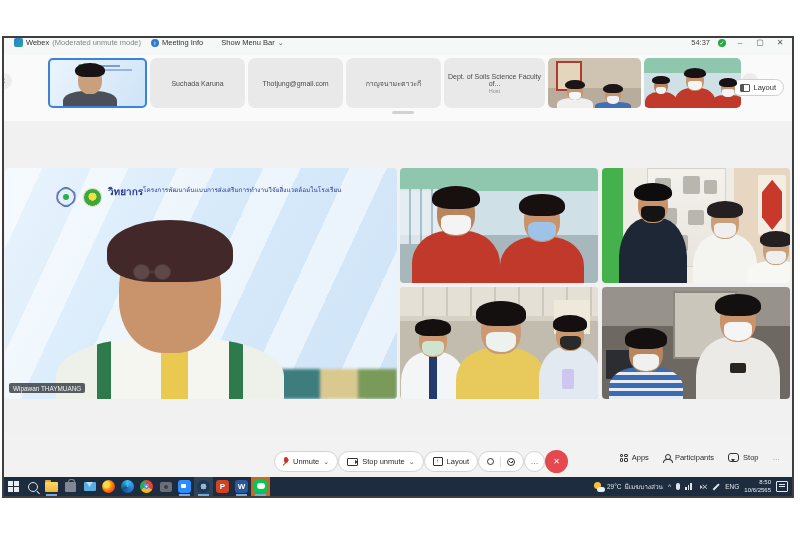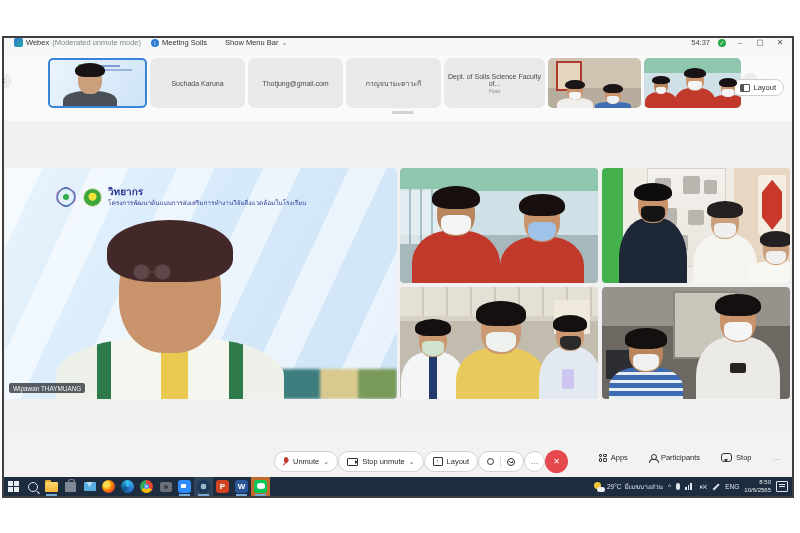--- a/index.html
+++ b/index.html
@@ -36,21 +36,21 @@
   
   .main-video{left:1px;top:47px;width:392px;height:231px;background:linear-gradient(120deg,#e9f4fd 0%,#d7eafa 45%,#cfe4f7 100%);}
   .main-video::before{content:"";position:absolute;inset:0;background:repeating-linear-gradient(115deg,rgba(255,255,255,.55) 0 34px,rgba(255,255,255,0) 34px 78px);}
   .hdr{position:absolute;left:50px;top:18px;display:flex;align-items:flex-start;gap:6px;}
   .atom{width:22px;height:22px;position:relative;}
   .atom i{position:absolute;inset:2px;border:1.5px solid #18a79d;border-radius:50%;transform:rotate(0deg);}
   .atom i.e2{border-color:#d05aa0;transform:rotate(60deg);border-radius:50% 50% 50% 50%/30% 30% 30% 30%;}
   .atom i.e3{border-color:#3f6fc2;transform:rotate(120deg);border-radius:50% 50% 50% 50%/30% 30% 30% 30%;}
   .atom b{position:absolute;left:8px;top:8px;width:6px;height:6px;border-radius:50%;background:#2fae4e;}
   .glogo{width:17px;height:17px;border-radius:50%;background:radial-gradient(circle at 50% 45%,#f4e23a 0 30%,#3da63c 34% 72%,#e9f2d8 74%);border:1px solid #cfe0b0;margin-top:2px;}
-  .htxt{display:flex;flex-direction:column;line-height:1.25;}
+  .htxt{display:flex;flex-direction:row;line-height:1.25;}
   .htitle{font-size:10px;font-weight:bold;color:#2b3a94;}
   .hsub{font-size:6.4px;color:#2b3a94;white-space:nowrap;}
   .shelf{position:absolute;left:160px;right:0;bottom:0;height:30px;display:flex;filter:blur(1.5px);}
   .shelf i{flex:1;}
   .namechip{position:absolute;left:4px;bottom:6px;background:rgba(45,50,55,.78);color:#f2f2f2;font-size:6.4px;padding:1.5px 4px;border-radius:2px;z-index:6;}
   
   .p{position:absolute;bottom:0;display:flex;flex-direction:column;align-items:center;z-index:3;}
   .p .hd{position:relative;width:46%;aspect-ratio:.85;background:var(--skin,#c9936b);border-radius:46% 46% 44% 44%;z-index:2;}
   .p .hd::before{content:"";position:absolute;left:-12%;right:-12%;top:-12%;height:52%;background:var(--hair,#241c1e);border-radius:50% 50% 36% 36%;}
   .p .hd::after{content:"";position:absolute;left:12%;right:12%;bottom:3%;height:44%;background:var(--mask,#f4f4f4);border-radius:26% 26% 48% 48%;}
@@ -72,21 +72,21 @@
   .tC .ceil{position:absolute;left:0;top:0;right:0;height:26%;background:repeating-linear-gradient(90deg,#e5e0d6 0 22px,#cfc9bc 22px 24px);}
   .tC .brite{position:absolute;right:4%;top:12%;width:18%;height:30%;background:#eee9db;}
   .tD{left:598px;top:166px;width:188px;height:112px;background:linear-gradient(180deg,#97938c 0 35%,#6d6861 35%);}
   .tD .door{position:absolute;left:38%;top:4%;width:34%;height:60%;background:#cbc6bc;box-shadow:inset 0 0 0 2px #8d887f;}
   .tD .mon{position:absolute;left:2%;bottom:18%;width:26%;height:26%;background:#2c2d33;border-radius:1px;}
   .phone{position:absolute;border-radius:2px;z-index:5;}
   
   .ctrls{position:absolute;left:0;right:0;top:412px;height:26px;}
   .cgroup{position:absolute;display:flex;align-items:center;}
   .cg-center{left:270px;top:0;}
-  .cg-right{right:12px;top:3px;gap:21px;}
+  .cg-right{right:12px;top:3px;gap:14px;}
   .pill{height:21px;border:1px solid #d2d2d2;border-radius:11px;background:#fff;display:flex;align-items:center;gap:4px;padding:0 8px;font-size:7.5px;color:#2c2c2c;box-sizing:border-box;}
   .pill .dd{font-size:7px;color:#555;}
   .circ{width:21px;height:21px;border:1px solid #d2d2d2;border-radius:50%;background:#fff;display:flex;align-items:center;justify-content:center;color:#444;font-size:8px;box-sizing:border-box;}
   .leave{width:23px;height:23px;border-radius:50%;background:#e5484d;color:#fff;display:flex;align-items:center;justify-content:center;font-size:8px;border:none;}
   .sep{width:1px;height:10px;background:#ddd;}
   
   .micoff{position:relative;width:6px;height:9px;}
   .micoff::before{content:"";position:absolute;left:1px;top:0;width:4px;height:6px;border-radius:2px;background:#c0392b;}
   .micoff::after{content:"";position:absolute;left:-1px;top:5px;width:8px;height:1.2px;background:#c0392b;transform:rotate(-45deg);}
   .cam{width:9px;height:6px;border:1px solid #333;border-radius:1px;position:relative;}
@@ -155,21 +155,21 @@
 <div class="screen">
 
   <div class="titlebar">
     <div class="seg">
       <span class="wbx-ic"></span>
       <span class="txt">Webex</span>
       <span class="txt mode">(Moderated unmute mode)</span>
     </div>
     <div class="seg">
       <span class="mi-ic">i</span>
-      <span class="txt">Meeting Soils</span>
+      <span class="txt">Meeting Info</span>
     </div>
     <div class="seg" style="margin-left:18px;">
       <span class="txt">Show Menu Bar</span>
       <span class="chev">⌄</span>
     </div>
     <div class="tb-right">
       <span class="timer">54:37</span>
       <span class="gdot">✓</span>
       <span class="winbtn">–</span>
       <span class="winbtn">▢</span>

